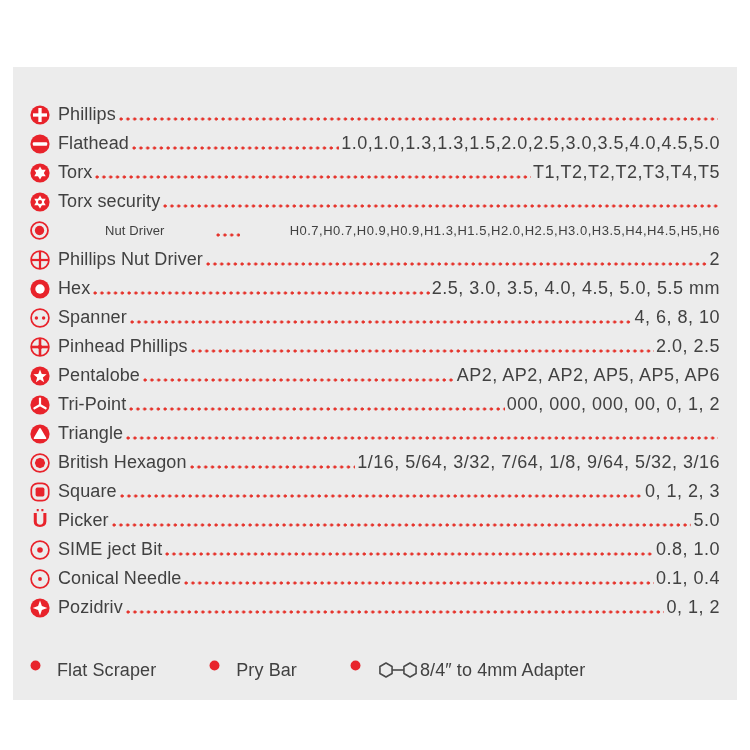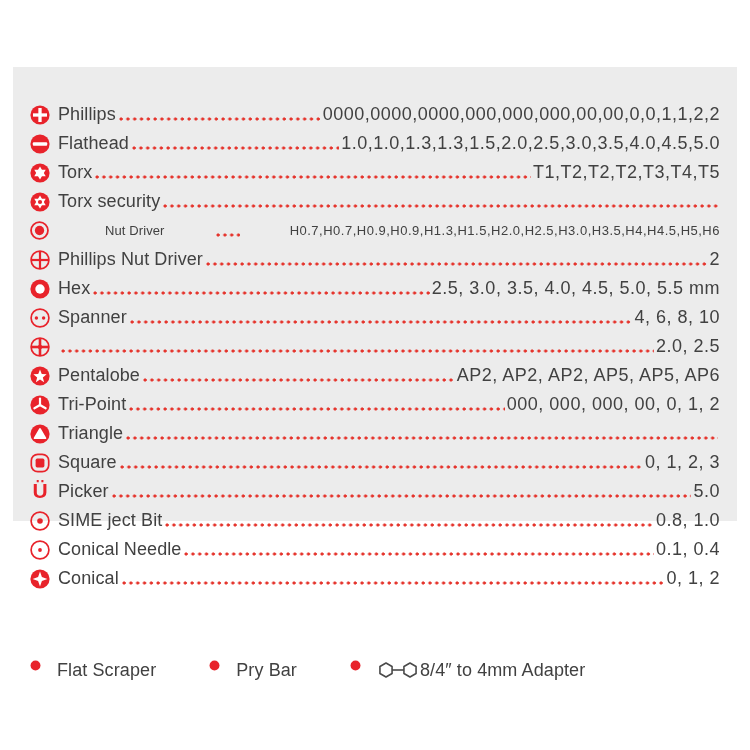--- a/index.html
+++ b/index.html
@@ -2,21 +2,21 @@
 <html style="--accent: #e8232b; --dot: #e5332b; --panel: #ececec; --text: #414141;"><head>
 <meta charset="utf-8">
 <style>
   html,body{margin:0;padding:0;}
   body{
     width:750px;height:750px;position:relative;background:#ffffff;
     font-family:"Liberation Sans","DejaVu Sans",sans-serif;
     overflow:hidden;
   }
   .panel{
-    position:absolute;left:13px;top:67px;width:724px;height:454px;
+    position:absolute;left:13px;top:67px;width:724px;height:633px;
     background:var(--panel,#ececec);
   }
   #rows{position:absolute;left:17px;right:17px;top:33px;}
   .row{
     display:flex;align-items:center;height:29px;
     color:var(--text,#414141);font-size:18px;
   }
   .row .icon{width:20px;height:20px;margin-right:8px;flex:0 0 auto;display:flex;align-items:center;justify-content:center;}
   .row .icon svg{width:100%;height:100%;display:block;}
   .row .label{white-space:pre;letter-spacing:.1px;}
@@ -49,21 +49,20 @@
   <div class="row">
     <span class="icon">
             <svg viewBox="0 0 20 20" xmlns="http://www.w3.org/2000/svg">
               <circle cx="10" cy="10" r="9.6" fill="#e8232b"></circle>
               <rect x="8.35" y="3" width="3.3" height="14" fill="#fff"></rect>
               <rect x="3" y="8.35" width="14" height="3.3" fill="#fff"></rect>
             </svg>
           </span>
     <span class="label">Phillips</span>
     <span class="leader"></span>
-    <span class="values">0000,0000,0000,000,000,000,00,00,0,0,1,1,2,2</span>
   </div>
 
   <div class="row">
     <span class="icon">
             <svg viewBox="0 0 20 20" xmlns="http://www.w3.org/2000/svg">
               <circle cx="10" cy="10" r="9.6" fill="#e8232b"></circle>
               <rect x="2.8" y="8.3" width="14.4" height="3.4" rx="1" fill="#fff"></rect>
             </svg>
           </span>
     <span class="label">Flathead</span>
@@ -149,20 +148,21 @@
 
   <div class="row">
     <span class="icon">
             <svg viewBox="0 0 20 20" xmlns="http://www.w3.org/2000/svg">
               <circle cx="10" cy="10" r="8.9" fill="none" stroke="#e8232b" stroke-width="1.7"></circle>
               <rect x="8.7" y="1.6" width="2.6" height="16.8" fill="#e8232b"></rect>
               <rect x="1.6" y="8.7" width="16.8" height="2.6" fill="#e8232b"></rect>
               <circle cx="10" cy="10" r="2.2" fill="#e8232b"></circle>
             </svg>
           </span>
+    <span class="label">Pinhead Phillips</span>
     <span class="leader"></span>
     <span class="values">2.0, 2.5</span>
   </div>
 
   <div class="row">
     <span class="icon">
             <svg viewBox="0 0 20 20" xmlns="http://www.w3.org/2000/svg">
               <circle cx="10" cy="10" r="9.6" fill="#e8232b"></circle>
               <polygon points="10,3.5 11.76,8.07 16.66,8.34 12.85,11.43 14.11,16.16 10,13.5 5.89,16.16 7.15,11.43 3.34,8.34 8.24,8.07" fill="#fff"></polygon>
             </svg>
@@ -191,20 +191,31 @@
     <span class="icon">
             <svg viewBox="0 0 20 20" xmlns="http://www.w3.org/2000/svg">
               <circle cx="10" cy="10" r="9.6" fill="#e8232b"></circle>
               <polygon points="10,5 15.4,14.2 4.6,14.2" fill="#fff" stroke="#fff" stroke-width="1.8" stroke-linejoin="round"></polygon>
             </svg>
           </span>
     <span class="label">Triangle</span>
     <span class="leader"></span>
   </div>
 
+  <div class="row">
+    <span class="icon">
+            <svg viewBox="0 0 20 20" xmlns="http://www.w3.org/2000/svg">
+              <circle cx="10" cy="10" r="8.9" fill="none" stroke="#e8232b" stroke-width="1.7"></circle>
+              <polygon points="15.2,10 13.7,13.7 10,15.2 6.3,13.7 4.8,10 6.3,6.3 10,4.8 13.7,6.3" fill="#e8232b"></polygon>
+            </svg>
+          </span>
+    <span class="label">British Hexagon</span>
+    <span class="leader"></span>
+    <span class="values">1/16, 5/64, 3/32, 7/64, 1/8, 9/64, 5/32, 3/16</span>
+  </div>
 
   <div class="row">
     <span class="icon">
             <svg viewBox="0 0 20 20" xmlns="http://www.w3.org/2000/svg">
               <rect x="1.3" y="1.3" width="17.4" height="17.4" rx="6.5" fill="none" stroke="#e8232b" stroke-width="1.7"></rect>
               <rect x="5.6" y="5.6" width="8.8" height="8.8" rx="1.6" fill="#e8232b"></rect>
             </svg>
           </span>
     <span class="label">Square</span>
     <span class="leader"></span>
@@ -244,21 +255,21 @@
     <span class="values">0.1, 0.4</span>
   </div>
 
   <div class="row">
     <span class="icon">
             <svg viewBox="0 0 20 20" xmlns="http://www.w3.org/2000/svg">
               <circle cx="10" cy="10" r="9.6" fill="#e8232b"></circle>
               <polygon points="10,2.6 11.9,8.1 17.4,10 11.9,11.9 10,17.4 8.1,11.9 2.6,10 8.1,8.1" fill="#fff"></polygon>
             </svg>
           </span>
-    <span class="label">Conical</span>
+    <span class="label">Pozidriv</span>
     <span class="leader"></span>
     <span class="values">0, 1, 2</span>
   </div>
 </div>
     <div id="footer" class="footer">
   <div class="fitem">
     <span class="bullet">
             <svg viewBox="0 0 20 20" xmlns="http://www.w3.org/2000/svg">
               <circle cx="10" cy="10" r="9" fill="#e8232b"></circle>
             </svg>

